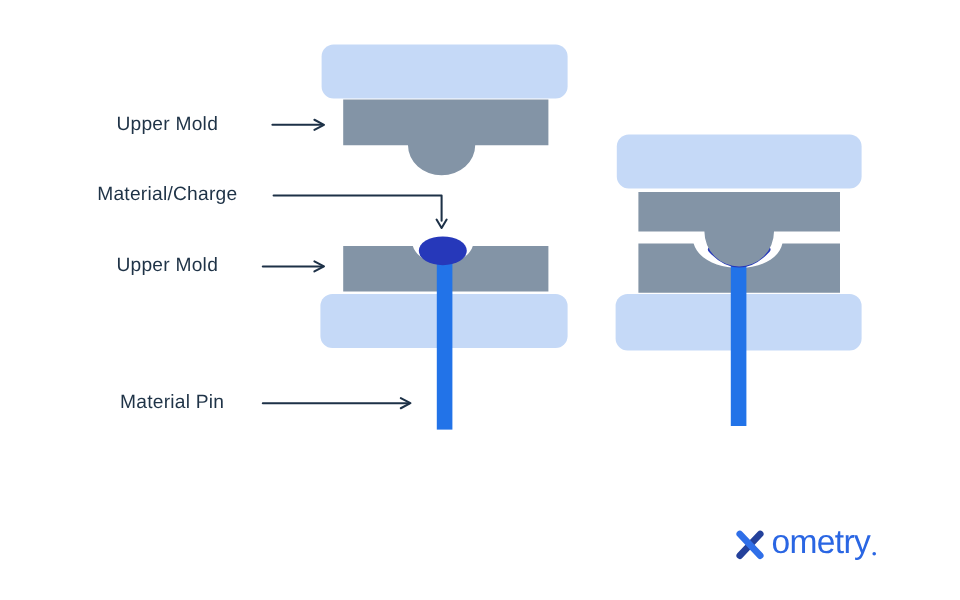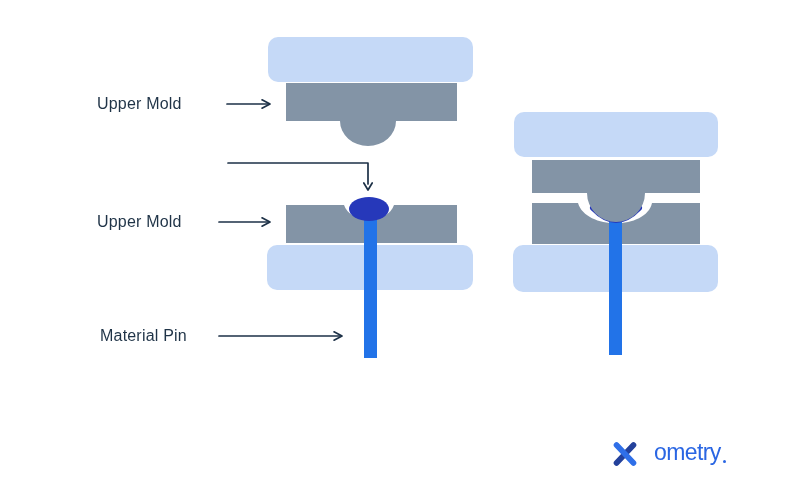--- a/index.html
+++ b/index.html
@@ -20,25 +20,25 @@
     white-space: nowrap;
   }
   .logo {
     position: absolute;
     left: 612px; top: 437px;
     display: flex;
     align-items: flex-start;
   }
   .logo-x { display: block; margin-top: 2px; }
   .logo-text {
-    font-size: 23px;
+    font-size: 28px;
     line-height: 30px;
     color: #2a66e3;
     letter-spacing: -0.6px;
-    margin-left: 16px;
+    margin-left: 5px;
   }
   .logo-dot {
     width: 3px; height: 3px;
     border-radius: 50%;
     background: #2a66e3;
     margin-top: 23px;
     margin-left: 2px;
   }
 </style>
 </head>
@@ -91,20 +91,21 @@
       </g>
       <g>
         <path d="M 219 336 L 341 336"></path>
         <path d="M 334 331.8 L 342 336 L 334 340.2"></path>
       </g>
     </g>
   </svg>
 
   <div class="label" style="left:97px;  top:104px">Upper Mold</div>
 
+  <div class="label" style="left:81px;  top:163px">Material/Charge</div>
 
   <div class="label" style="left:97px;  top:222px">Upper Mold</div>
 
   <div class="label" style="left:100px; top:336px">Material Pin</div>
 
   <div class="logo">
     <svg class="logo-x" width="26" height="28" viewBox="0 0 26 28">
       <path d="M 21.5 6 L 4.5 24" stroke-width="5.6" stroke-linecap="round" fill="none" stroke="#24419b"></path>
       <path d="M 4.5 6 L 21.5 24" stroke-width="5.6" stroke-linecap="round" fill="none" stroke="#2f6fe8"></path>
     </svg>

